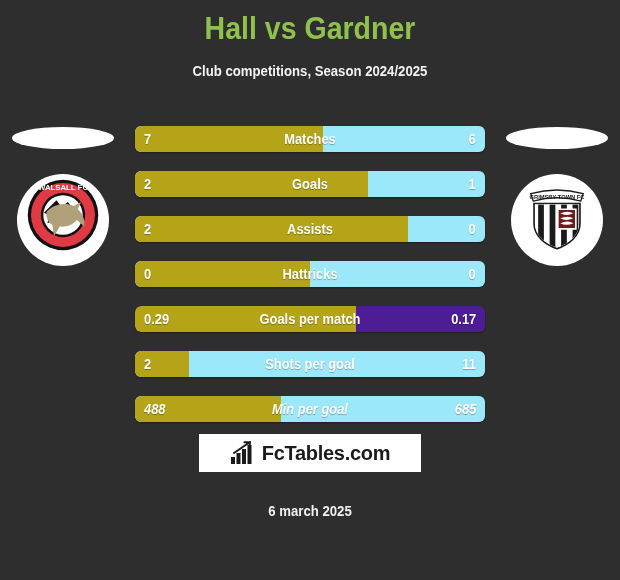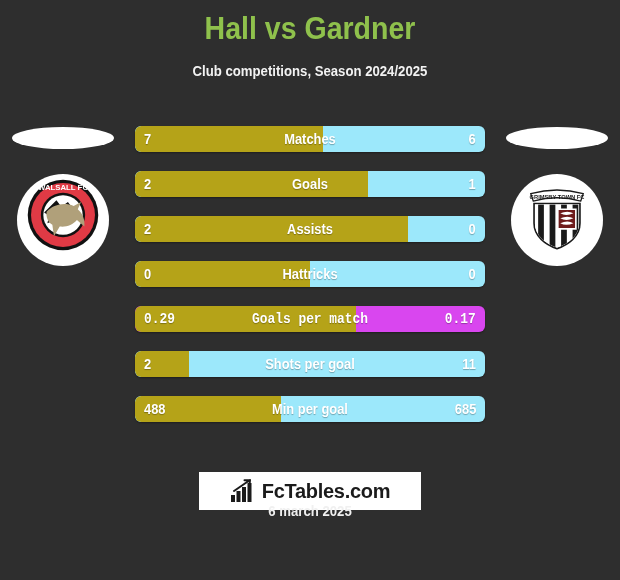--- a/index.html
+++ b/index.html
@@ -121,21 +121,21 @@
     left: 0;
     width: 350px;
     text-align: center;
     transform-origin: center center;
   }
 
   
   .brand {
     position: absolute;
     left: 199px;
-    top: 472px;
+    top: 434px;
     width: 222px;
     height: 38px;
     background: #ffffff;
     display: flex;
     align-items: center;
     justify-content: center;
     gap: 6px;
   }
   .brand-text {
     color: #1b1b1b;
@@ -226,35 +226,35 @@
       <div class="bar-right-val">0</div>
     </div>
 
     <div class="bar-row" style="background: rgb(156, 232, 251);">
       <div class="bar-fill" style="width: 50%; background: rgb(181, 163, 24);"></div>
       <div class="bar-left-val">0</div>
       <div class="bar-label">Hattricks</div>
       <div class="bar-right-val">0</div>
     </div>
 
-    <div class="bar-row" style="background: #d946ef; font-family: Liberation Mono, monospace;">
+    <div class="bar-row" style="background: #4c1d95;">
       <div class="bar-fill" style="width: 63%; background: rgb(181, 163, 24);"></div>
       <div class="bar-left-val">0.29</div>
       <div class="bar-label">Goals per match</div>
       <div class="bar-right-val">0.17</div>
     </div>
 
     <div class="bar-row" style="background: rgb(156, 232, 251);">
       <div class="bar-fill" style="width: 15.4%; background: rgb(181, 163, 24);"></div>
       <div class="bar-left-val">2</div>
       <div class="bar-label">Shots per goal</div>
       <div class="bar-right-val">11</div>
     </div>
 
-    <div class="bar-row" style="background: rgb(156, 232, 251);">
+    <div class="bar-row" style="background: rgb(156, 232, 251); font-style: italic;">
       <div class="bar-fill" style="width: 41.6%; background: rgb(181, 163, 24);"></div>
       <div class="bar-left-val">488</div>
       <div class="bar-label">Min per goal</div>
       <div class="bar-right-val">685</div>
     </div>
 
   </div>
 
   <div class="brand">
     <svg class="brand-icon" width="26" height="24" viewBox="0 0 26 24">

